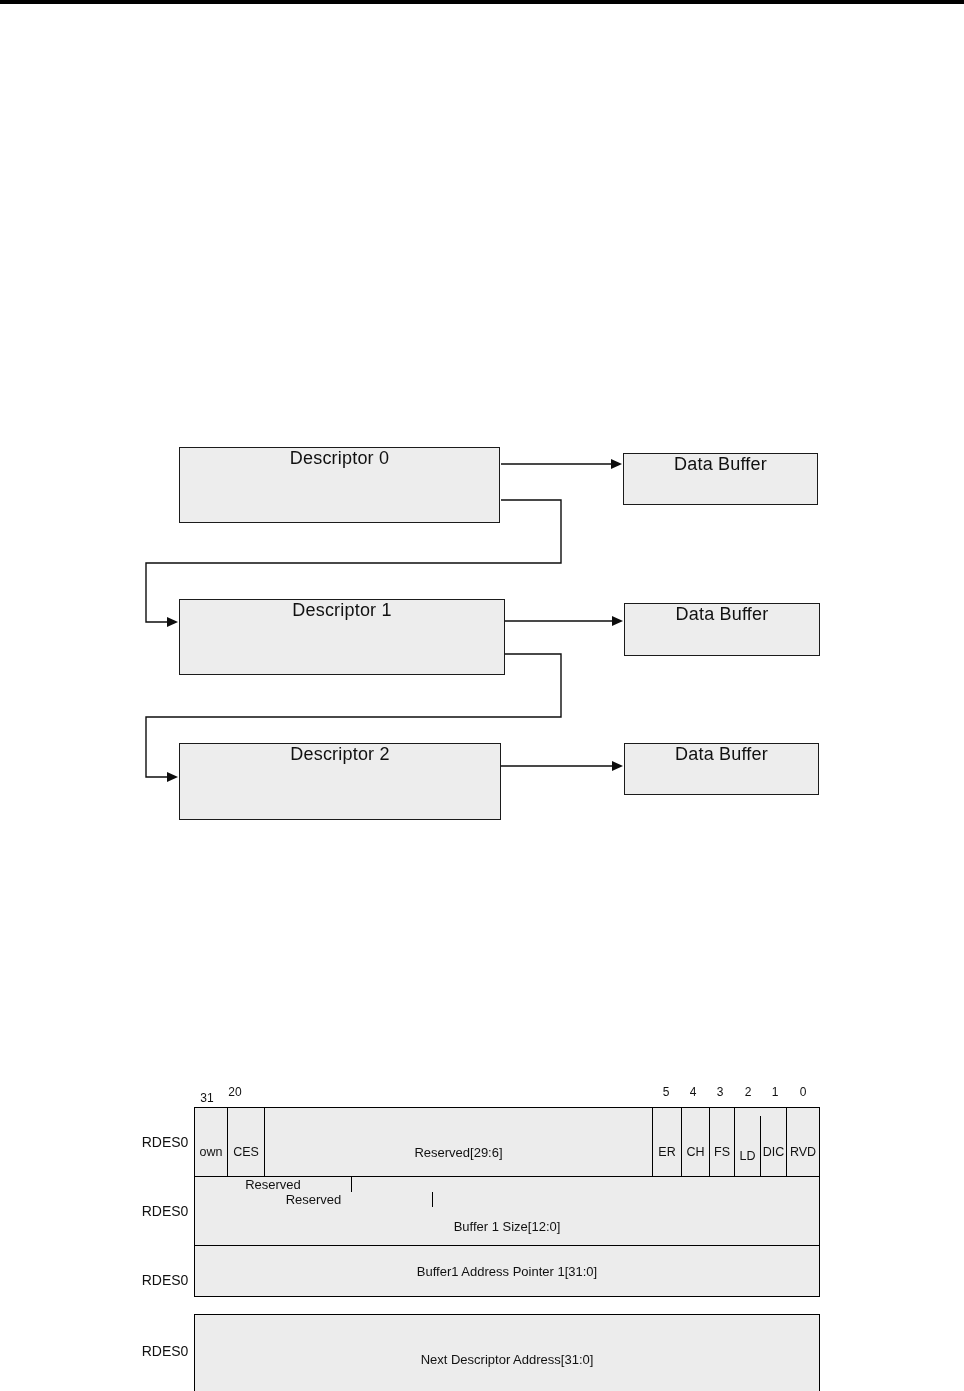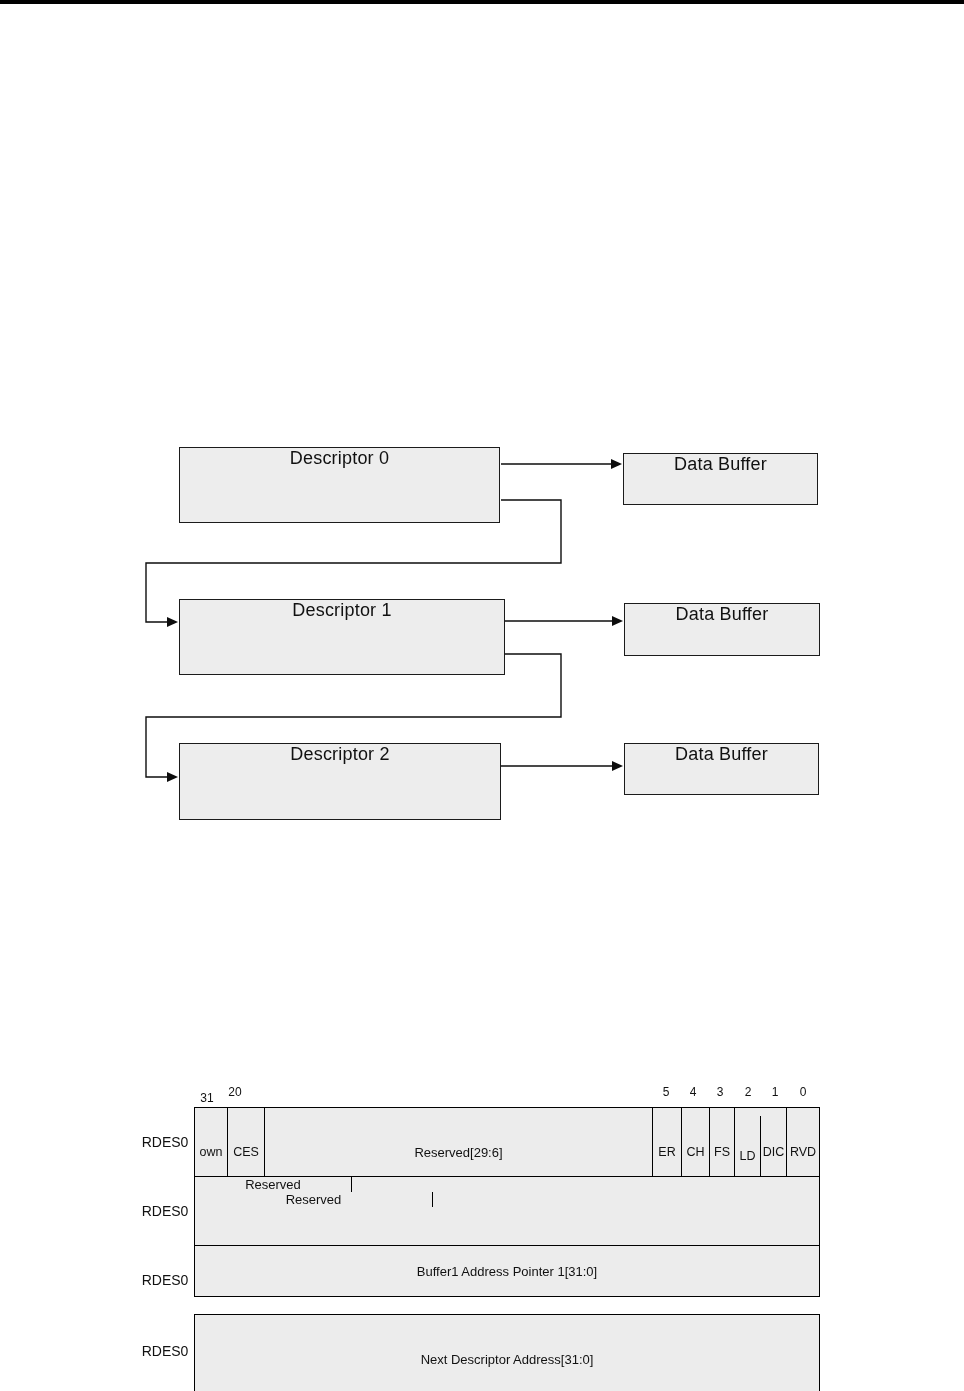--- a/index.html
+++ b/index.html
@@ -118,20 +118,21 @@
       <div class="cell small" style="width:28px;">CH</div>
       <div class="cell small" style="width:25px;text-align:center;">FS</div>
       <div class="cell small" style="width:26px;margin-top:8px;">LD</div>
       <div class="cell small" style="width:26px;">DIC</div>
       <div class="cell small last" style="width:32px;">RVD</div>
     </div>
 
     <div class="reg-row" style="top:1176px;height:70px;flex-direction:column;">
       <div class="cell" style="width:157px;">Reserved</div>
       <div class="cell" style="width:238px;">Reserved</div>
+      <div class="cell grow last">Buffer 1 Size[12:0]</div>
     </div>
 
     <div class="reg-row" style="top:1245px;height:52px;align-items:center;">
       <div class="cell grow last">Buffer1 Address Pointer 1[31:0]</div>
     </div>
 
     <div class="reg-row" style="top:1314px;height:91px;">
       <div class="cell grow last">Next Descriptor Address[31:0]</div>
     </div>
   </div>

